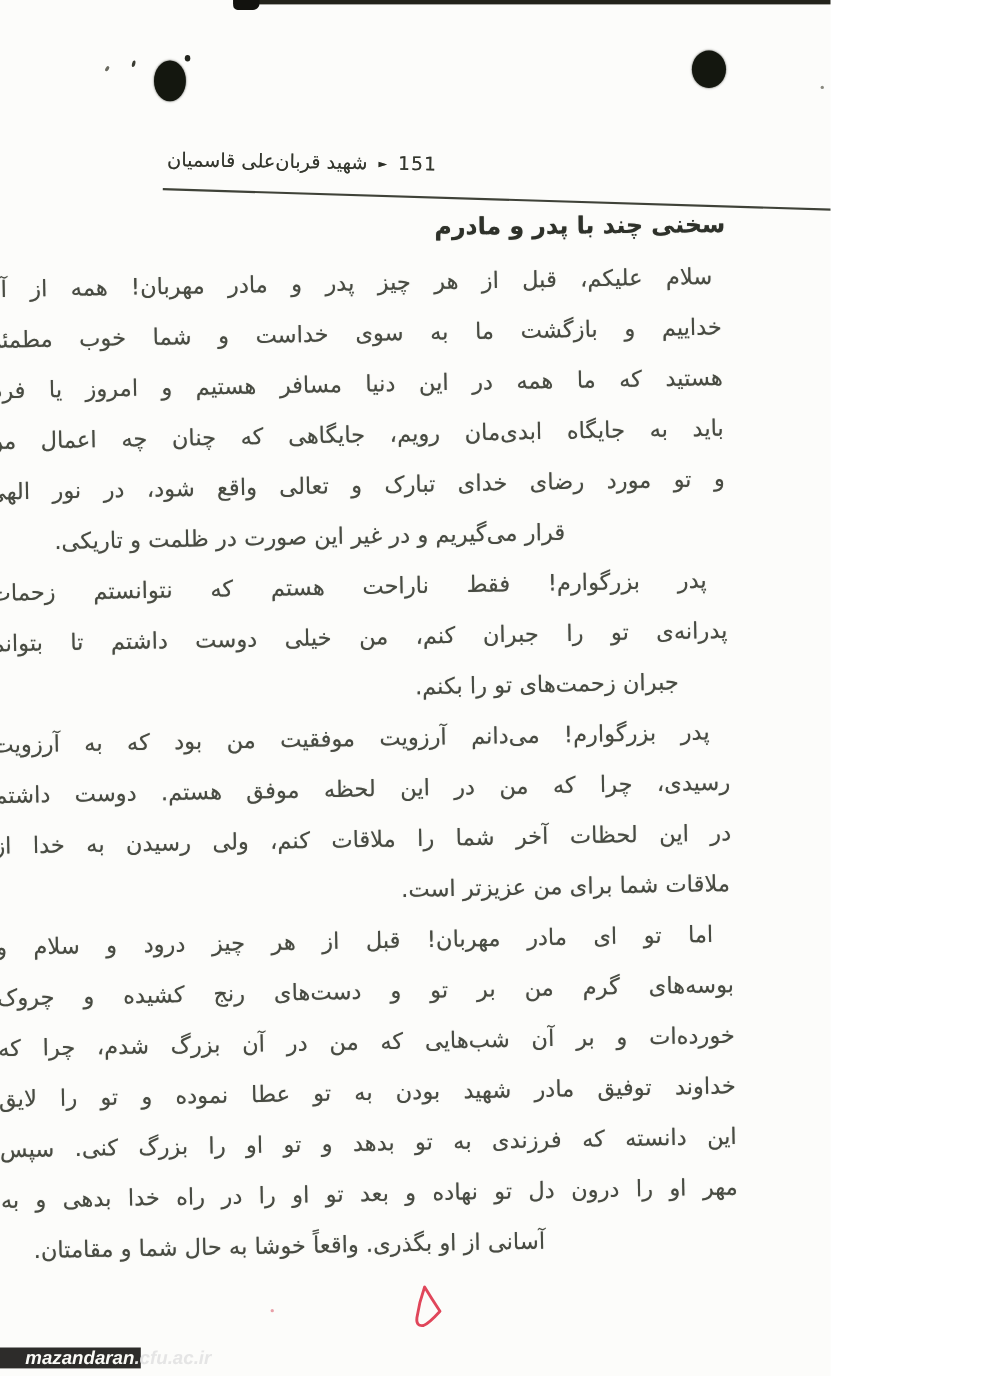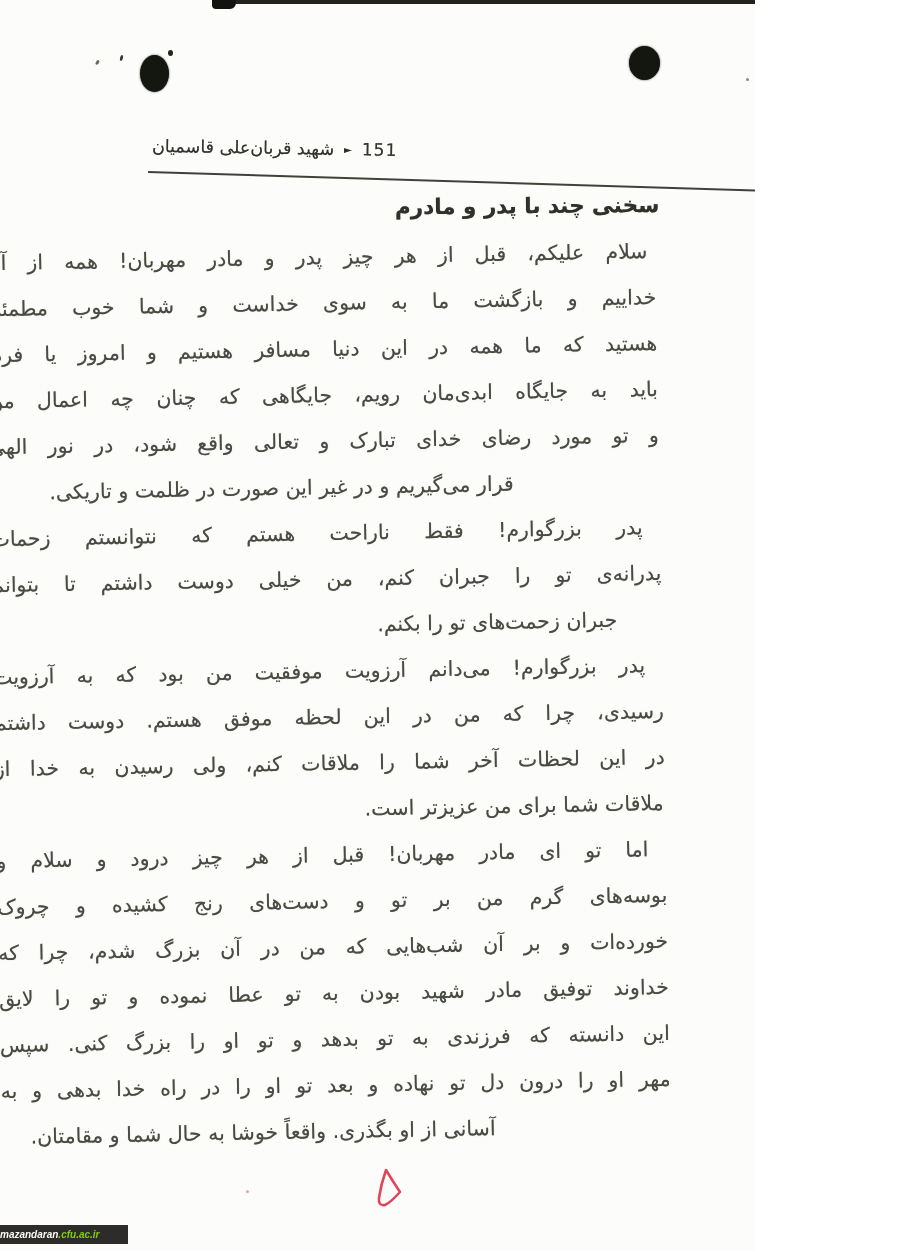--- a/index.html
+++ b/index.html
@@ -59,28 +59,28 @@
     text-align:justify; text-align-last:justify;
   }
   .line.first{padding-right:18px;}
   .line.first-sm{padding-right:8px;}
   .line.last{text-align:right; text-align-last:right; white-space:normal;}
   
   .redmark{position:absolute; left:372px; top:1166px;}
   
   .watermark{
     position:absolute; left:0; top:1225px; width:128px; height:19px;
-    background:#2d2c2a; display:flex; align-items:center; padding-left:0;
+    background:#2d2c2a; display:flex; align-items:center; padding-left:23px;
     box-sizing:border-box;
     font-family:"Liberation Sans", sans-serif;
-    font-style:italic; font-weight:bold; font-size:10px; letter-spacing:0;
+    font-style:italic; font-weight:bold; font-size:17px; letter-spacing:0;
     white-space:nowrap;
   }
   .wm-site{color:#fafaf6;}
-  .wm-domain{color:#84cc16;text-align:center;}
+  .wm-domain{color:#e5e5e5;text-align:center;}
 </style>
 </head>
 <body>
 
 <div class="page">
 
   <div class="edge-top"></div>
   <div class="edge-top-blob"></div>
   <div class="edge-right"></div>
   <div class="crease-line"></div>

